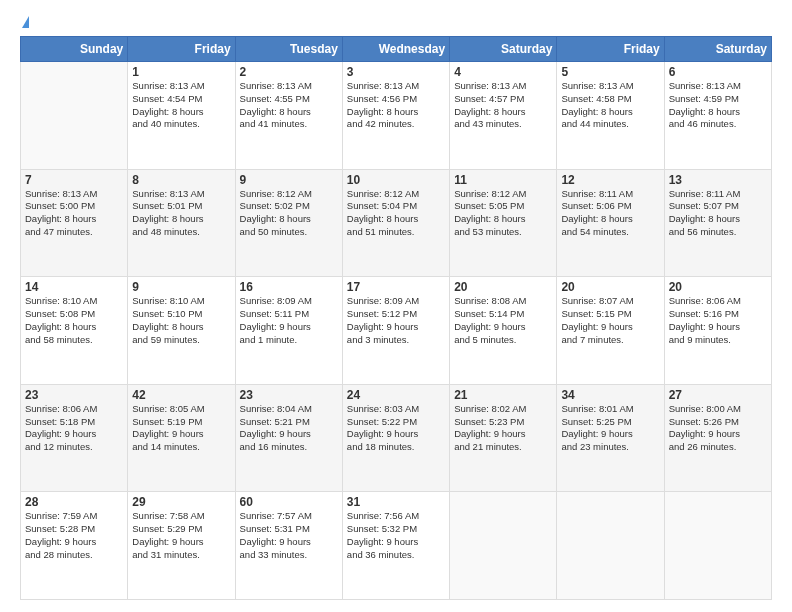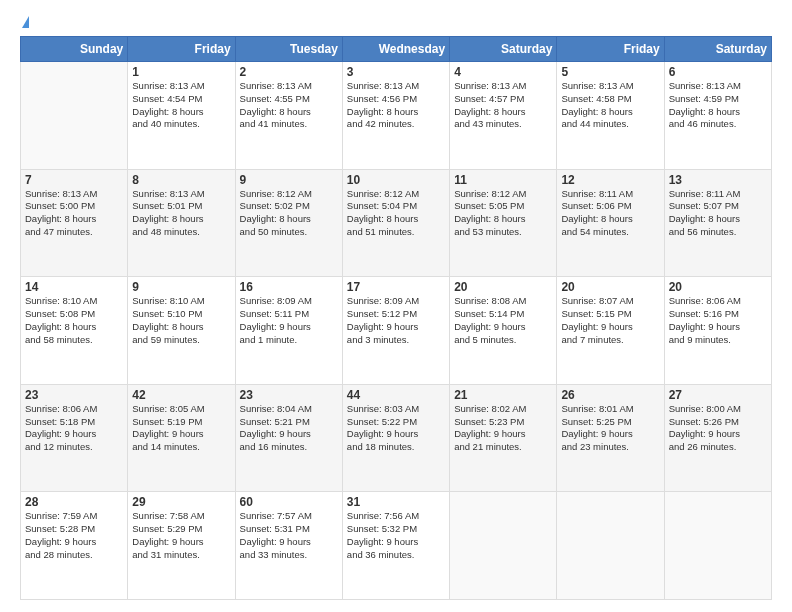--- a/index.html
+++ b/index.html
@@ -233,29 +233,29 @@
           </td>
           <td>
             <span class="day-number">42</span>
             <div class="day-info">Sunrise: 8:05 AM<br>Sunset: 5:19 PM<br>Daylight: 9 hours<br>and 14 minutes.</div>
           </td>
           <td>
             <span class="day-number">23</span>
             <div class="day-info">Sunrise: 8:04 AM<br>Sunset: 5:21 PM<br>Daylight: 9 hours<br>and 16 minutes.</div>
           </td>
           <td>
-            <span class="day-number">44</span>
+            <span class="day-number">24</span>
             <div class="day-info">Sunrise: 8:03 AM<br>Sunset: 5:22 PM<br>Daylight: 9 hours<br>and 18 minutes.</div>
           </td>
           <td>
             <span class="day-number">21</span>
             <div class="day-info">Sunrise: 8:02 AM<br>Sunset: 5:23 PM<br>Daylight: 9 hours<br>and 21 minutes.</div>
           </td>
           <td>
-            <span class="day-number">26</span>
+            <span class="day-number">34</span>
             <div class="day-info">Sunrise: 8:01 AM<br>Sunset: 5:25 PM<br>Daylight: 9 hours<br>and 23 minutes.</div>
           </td>
           <td>
             <span class="day-number">27</span>
             <div class="day-info">Sunrise: 8:00 AM<br>Sunset: 5:26 PM<br>Daylight: 9 hours<br>and 26 minutes.</div>
           </td>
         </tr>
         <tr>
           <td>
             <span class="day-number">28</span>

